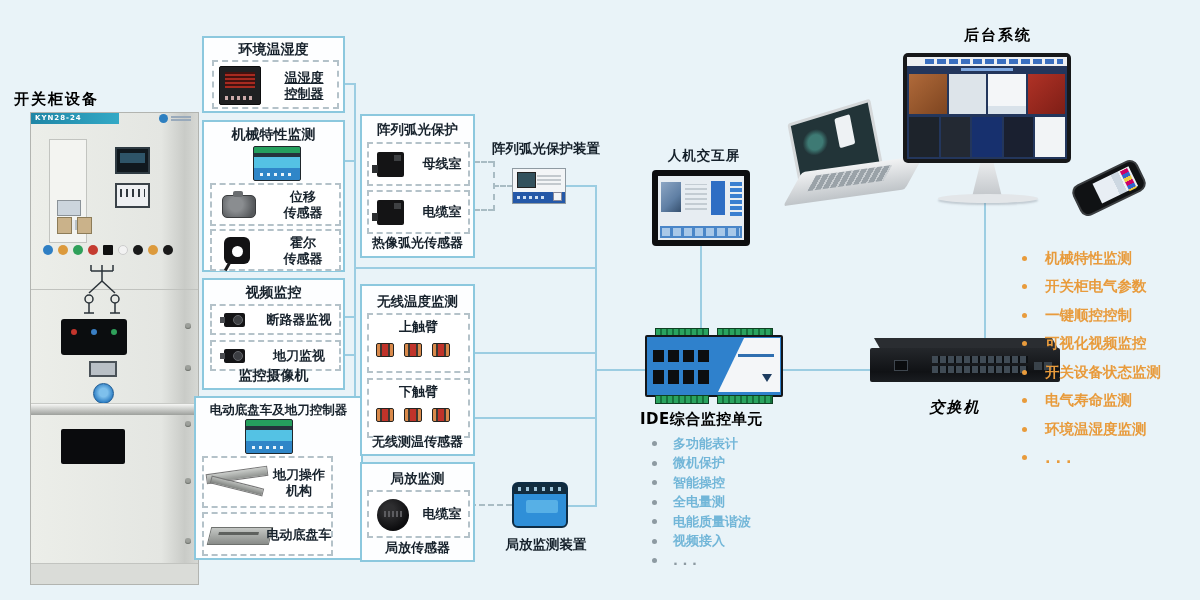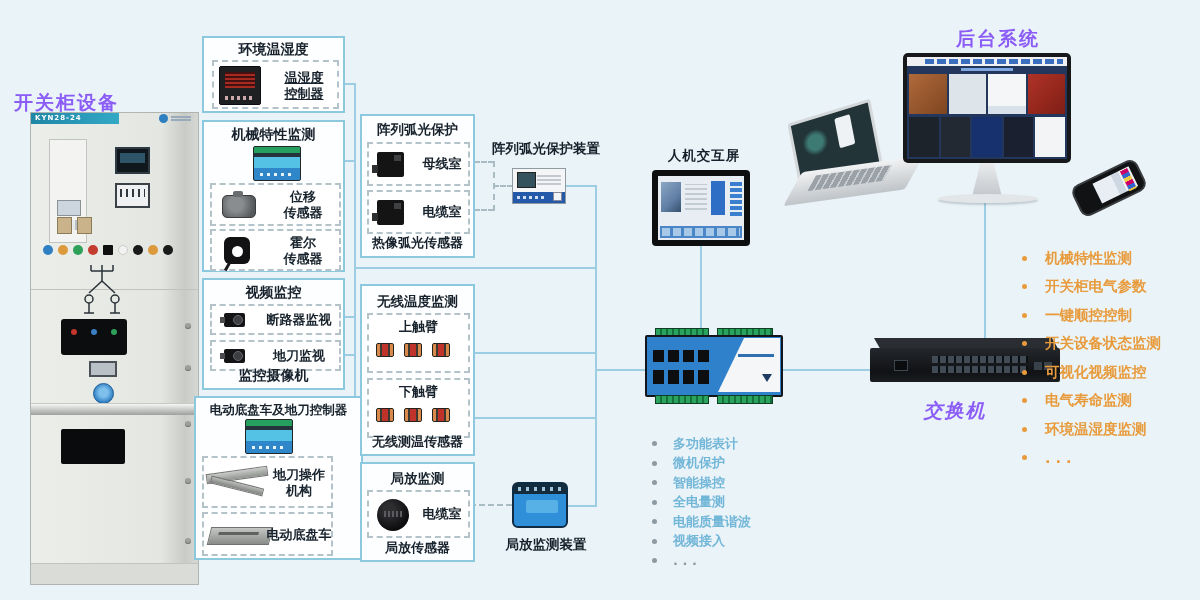--- a/index.html
+++ b/index.html
@@ -8,21 +8,21 @@
   
   .abs{position:absolute;}
   .line{position:absolute;background:#9ccde2;}
   .dline-h{position:absolute;border-top:2px dashed #a9bcc4;height:0;}
   .dline-v{position:absolute;border-left:2px dashed #a9bcc4;width:0;}
   .panel{position:absolute;background:#fdfeff;border:2px solid #8cc8de;box-sizing:border-box;}
   .ptitle{position:absolute;left:0;right:0;text-align:center;font-weight:bold;font-size:14px;color:#17222c;}
   .pfoot{position:absolute;left:0;right:0;text-align:center;font-weight:bold;font-size:13px;color:#17222c;}
   .dashed{position:absolute;border:2px dashed #b4c2c9;box-sizing:border-box;background:#fff;}
   .ilabel{position:absolute;font-weight:bold;font-size:13px;color:#17222c;text-align:center;line-height:1.25;}
-  .stitle{position:absolute;font-weight:bold;font-size:19px;color:#8b5cf6;text-align:center;}
+  .stitle{position:absolute;font-weight:bold;font-size:15px;color:#000000;text-align:center;}
   .dlabel{position:absolute;font-weight:bold;font-size:13.5px;color:#15202a;text-align:center;}
   
   .cab{position:absolute;left:30px;top:112px;width:169px;height:473px;background:linear-gradient(90deg,#eceee9 0%,#e4e6e2 78%,#c9cbc7 92%,#d6d8d4 100%);border:1px solid #b2b4b0;box-sizing:border-box;}
   .cab-strip{position:absolute;left:0;top:0;width:88px;height:11px;background:linear-gradient(90deg,#1f86a6,#33a9c6);color:#fff;font-size:7px;font-weight:bold;line-height:11px;padding-left:4px;box-sizing:border-box;letter-spacing:1px;}
   .cab-logo{position:absolute;right:5px;top:1px;width:34px;height:9px;}
   .cab-logo:before{content:"";position:absolute;left:0;top:0;width:9px;height:9px;border-radius:50%;background:#2d7fc0;}
   .cab-logo:after{content:"";position:absolute;left:12px;top:2px;width:20px;height:5px;background:repeating-linear-gradient(0deg,#9ab 0 2px,transparent 2px 3px);}
   .cab-split{position:absolute;left:0;top:176px;width:100%;height:1px;background:#c0c2be;}
   .relay{position:absolute;left:18px;top:26px;width:36px;height:102px;background:#f3f4f1;border:1px solid #c2c4c0;}
   .relay:before{content:"";position:absolute;left:7px;top:60px;width:22px;height:14px;background:#ccd5dd;border:1px solid #8a9298;}
@@ -344,20 +344,21 @@
 
   <div class="ide">
     <div class="term" style="left:10px;top:0;width:54px;"></div>
     <div class="term" style="left:72px;top:0;width:56px;"></div>
     <div class="body"></div>
     <div class="ports"></div>
     <div class="corner"></div>
     <div class="term" style="left:10px;bottom:0;width:54px;"></div>
     <div class="term" style="left:72px;bottom:0;width:56px;"></div>
   </div>
+  <div class="stitle" style="left:640px;top:410px;width:160px;text-align:left;letter-spacing:.5px;">IDE综合监控单元</div>
   <div class="abs" style="left:652px;top:434px;">
     <div class="feat">
         <span class="dot"></span>
         <span class="t">多功能表计</span>
       </div>
     <div class="feat">
         <span class="dot"></span>
         <span class="t">微机保护</span>
       </div>
     <div class="feat">
@@ -428,28 +429,28 @@
     <div class="cap">
         <span class="dot"></span>
         <span class="t">开关柜电气参数</span>
       </div>
     <div class="cap">
         <span class="dot"></span>
         <span class="t">一键顺控控制</span>
       </div>
     <div class="cap">
         <span class="dot"></span>
+        <span class="t">可视化视频监控</span>
+      </div>
+    <div class="cap">
+        <span class="dot"></span>
         <span class="t">开关设备状态监测</span>
       </div>
     <div class="cap">
         <span class="dot"></span>
-        <span class="t">可视化视频监控</span>
-      </div>
-    <div class="cap">
-        <span class="dot"></span>
         <span class="t">电气寿命监测</span>
       </div>
     <div class="cap">
         <span class="dot"></span>
         <span class="t">环境温湿度监测</span>
       </div>
     <div class="cap">
         <span class="dot"></span>
         <span class="t">. . .</span>
       </div>

